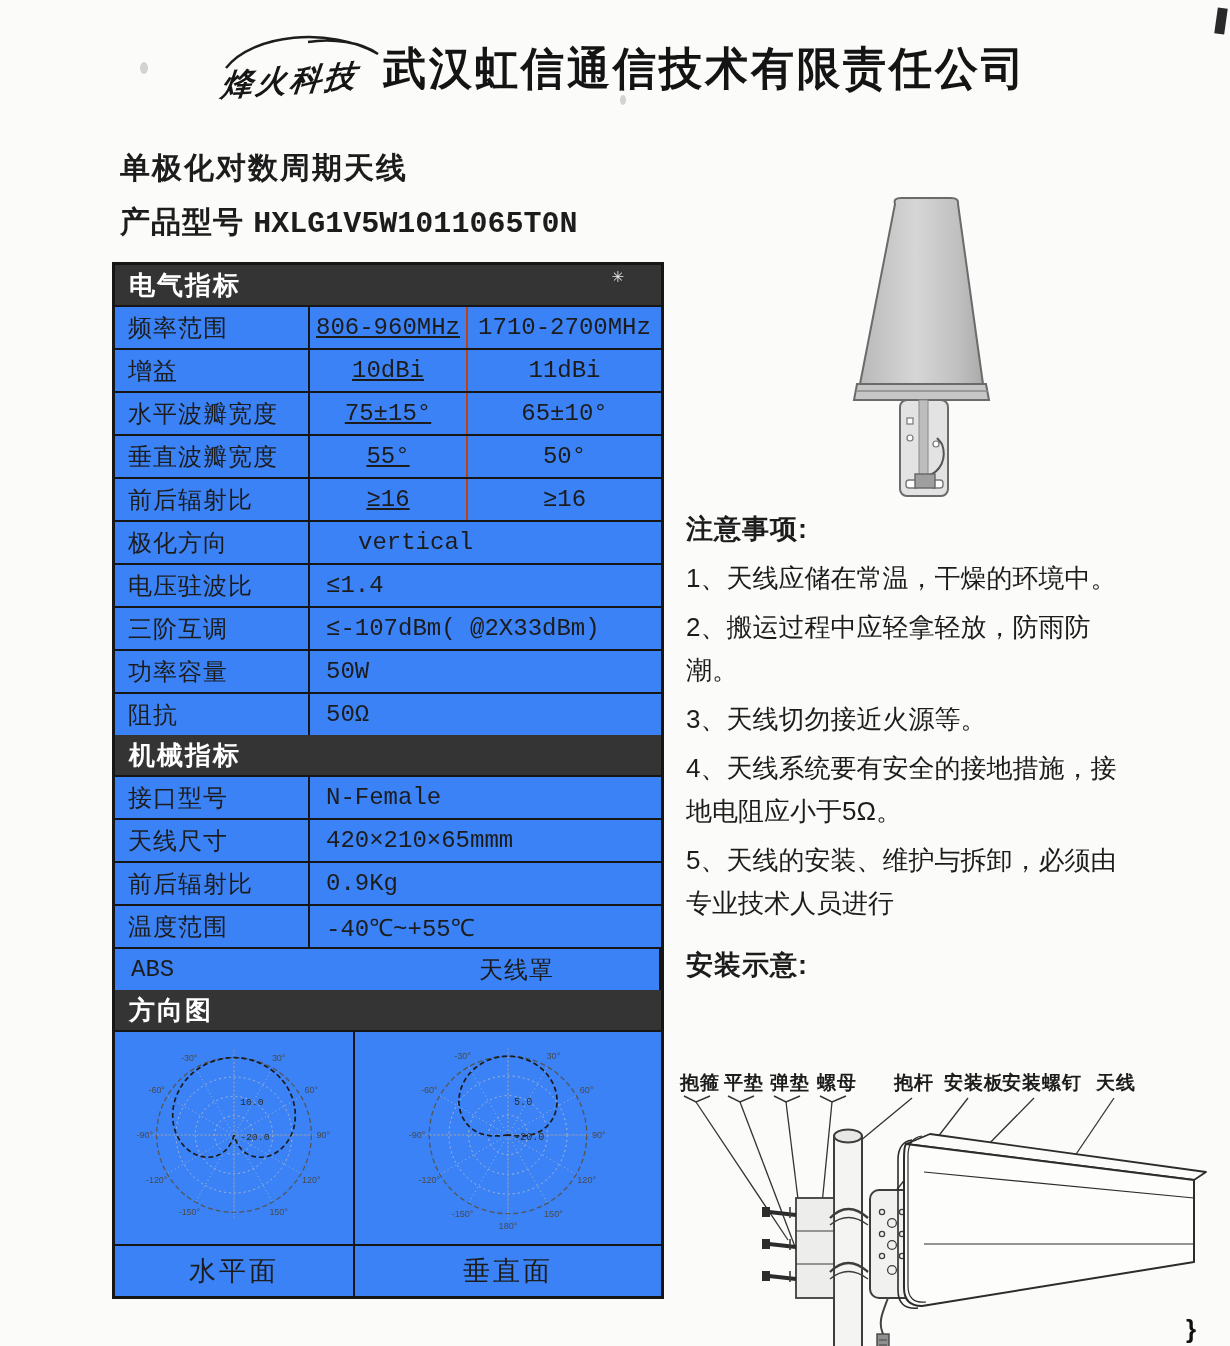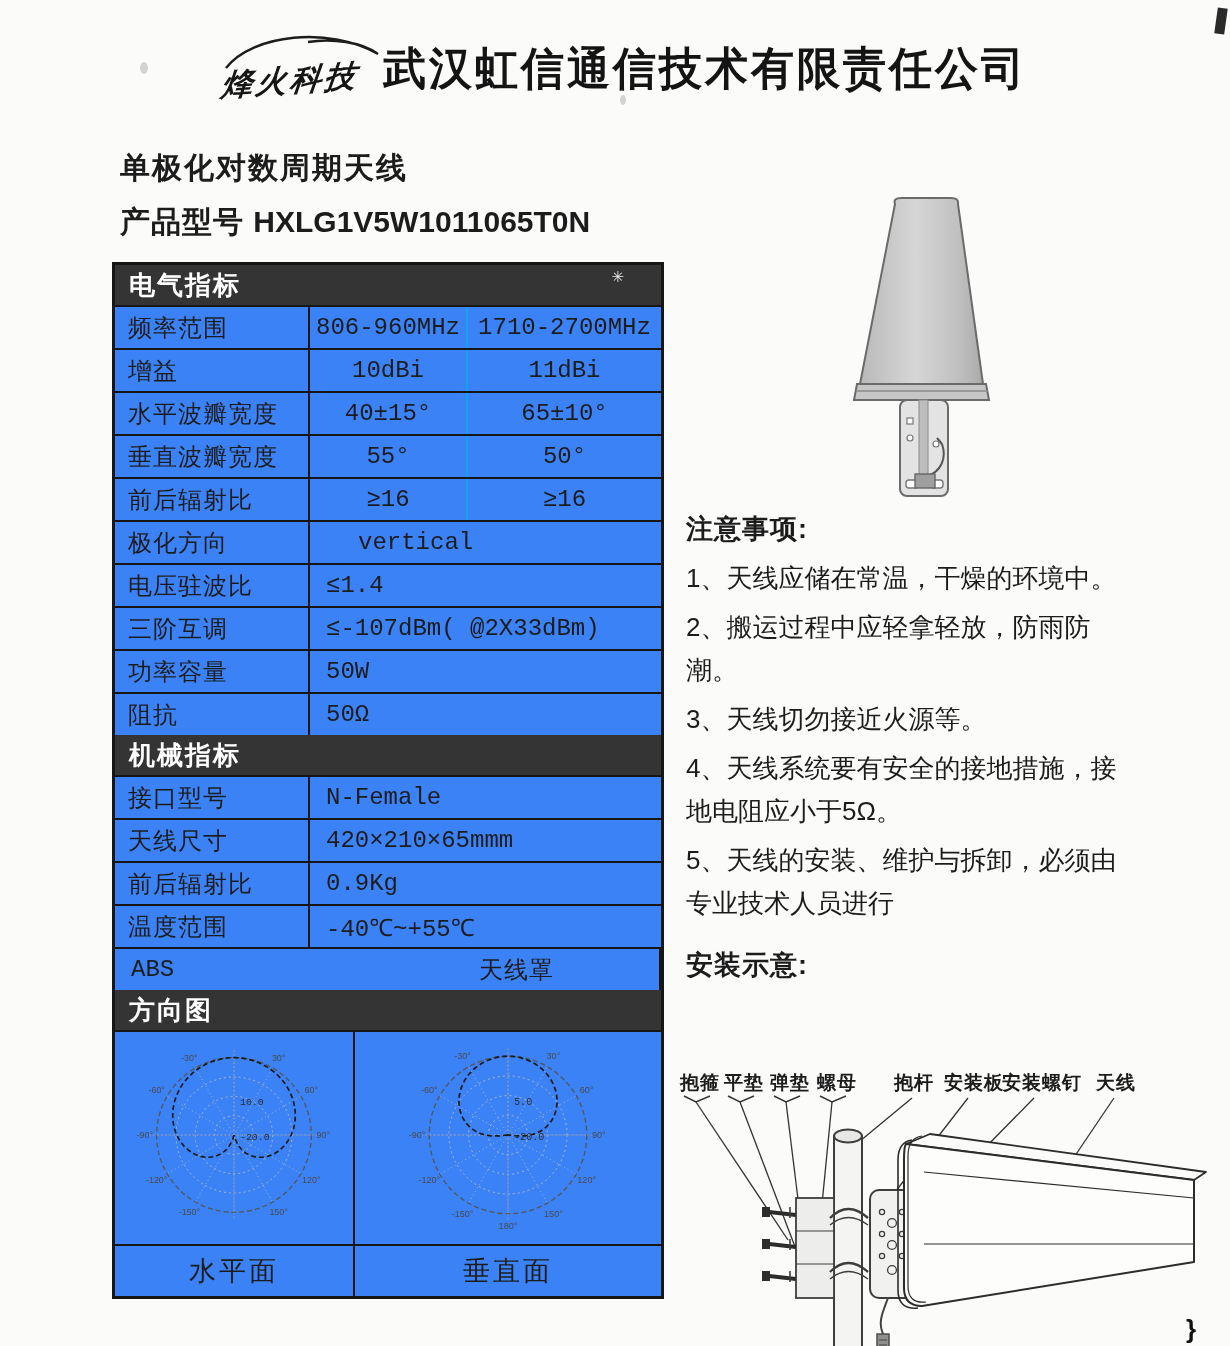--- a/index.html
+++ b/index.html
@@ -19,31 +19,31 @@
     color:#161616;white-space:nowrap;
   }
   .company{
     position:absolute;left:383px;top:40px;font-size:43px;font-weight:900;
     letter-spacing:3px;color:#141414;white-space:nowrap;transform:scaleY(1.05);
   }
 
   
   .product-title{position:absolute;left:120px;top:148px;font-size:30px;font-weight:bold;letter-spacing:2px;}
   .model-line{position:absolute;left:120px;top:202px;font-size:30px;font-weight:bold;letter-spacing:1px;}
-  .model-line .model{font-family:Liberation Sans, sans-serif;font-weight:bold;letter-spacing:0;text-align:right;}
+  .model-line .model{font-family:Liberation Mono, monospace;font-weight:bold;letter-spacing:0;text-align:right;}
 
   
   .tbl{position:absolute;left:112px;top:262px;width:546px;border:3px solid #161616;background:#3b82f6;}
   .bar{background:#343434;color:#fff;font-size:26px;font-weight:bold;letter-spacing:2px;
        padding:4px 14px;height:32px;line-height:32px;position:relative;}
   .bar .spark{position:absolute;right:35px;top:-4px;color:#e8e8e8;font-size:15px;}
   .row{display:flex;border-top:2px solid #161616;align-items:stretch;}
   .row .c{display:flex;align-items:center;min-height:41px;font-size:24px;}
   .c1{width:180px;border-right:2px solid #161616;padding-left:13px;letter-spacing:1px;}
-  .c2{width:156px;border-right:2px solid #0ea5e9;justify-content:center;}
+  .c2{width:156px;border-right:2px solid #c2410c;justify-content:center;text-decoration:underline;}
   .c3{flex:1;justify-content:center;}
   .cv{flex:1;padding-left:16px;}
   .cv.ind{padding-left:48px;}
   .val{font-family:"Liberation Mono","DejaVu Sans Mono",monospace;font-size:23px;}
   .chartrow{display:flex;border-top:2px solid #161616;height:212px;}
   .chart-cell{width:238px;border-right:2px solid #161616;position:relative;}
   .chart-cell.right{flex:1;border-right:none;}
   .caprow{display:flex;border-top:2px solid #161616;height:50px;}
   .cap{width:238px;border-right:2px solid #161616;display:flex;align-items:center;justify-content:center;
        font-size:27px;font-weight:normal;letter-spacing:3px;}
@@ -96,21 +96,21 @@
     <div class="c c2 val">806-960MHz</div>
     <div class="c c3 val">1710-2700MHz</div>
   </div>
   <div class="row">
     <div class="c c1">增益</div>
     <div class="c c2 val">10dBi</div>
     <div class="c c3 val">11dBi</div>
   </div>
   <div class="row">
     <div class="c c1">水平波瓣宽度</div>
-    <div class="c c2 val">40±15°</div>
+    <div class="c c2 val">75±15°</div>
     <div class="c c3 val">65±10°</div>
   </div>
   <div class="row">
     <div class="c c1">垂直波瓣宽度</div>
     <div class="c c2 val">55°</div>
     <div class="c c3 val">50°</div>
   </div>
   <div class="row">
     <div class="c c1">前后辐射比</div>
     <div class="c c2 val">≥16</div>

